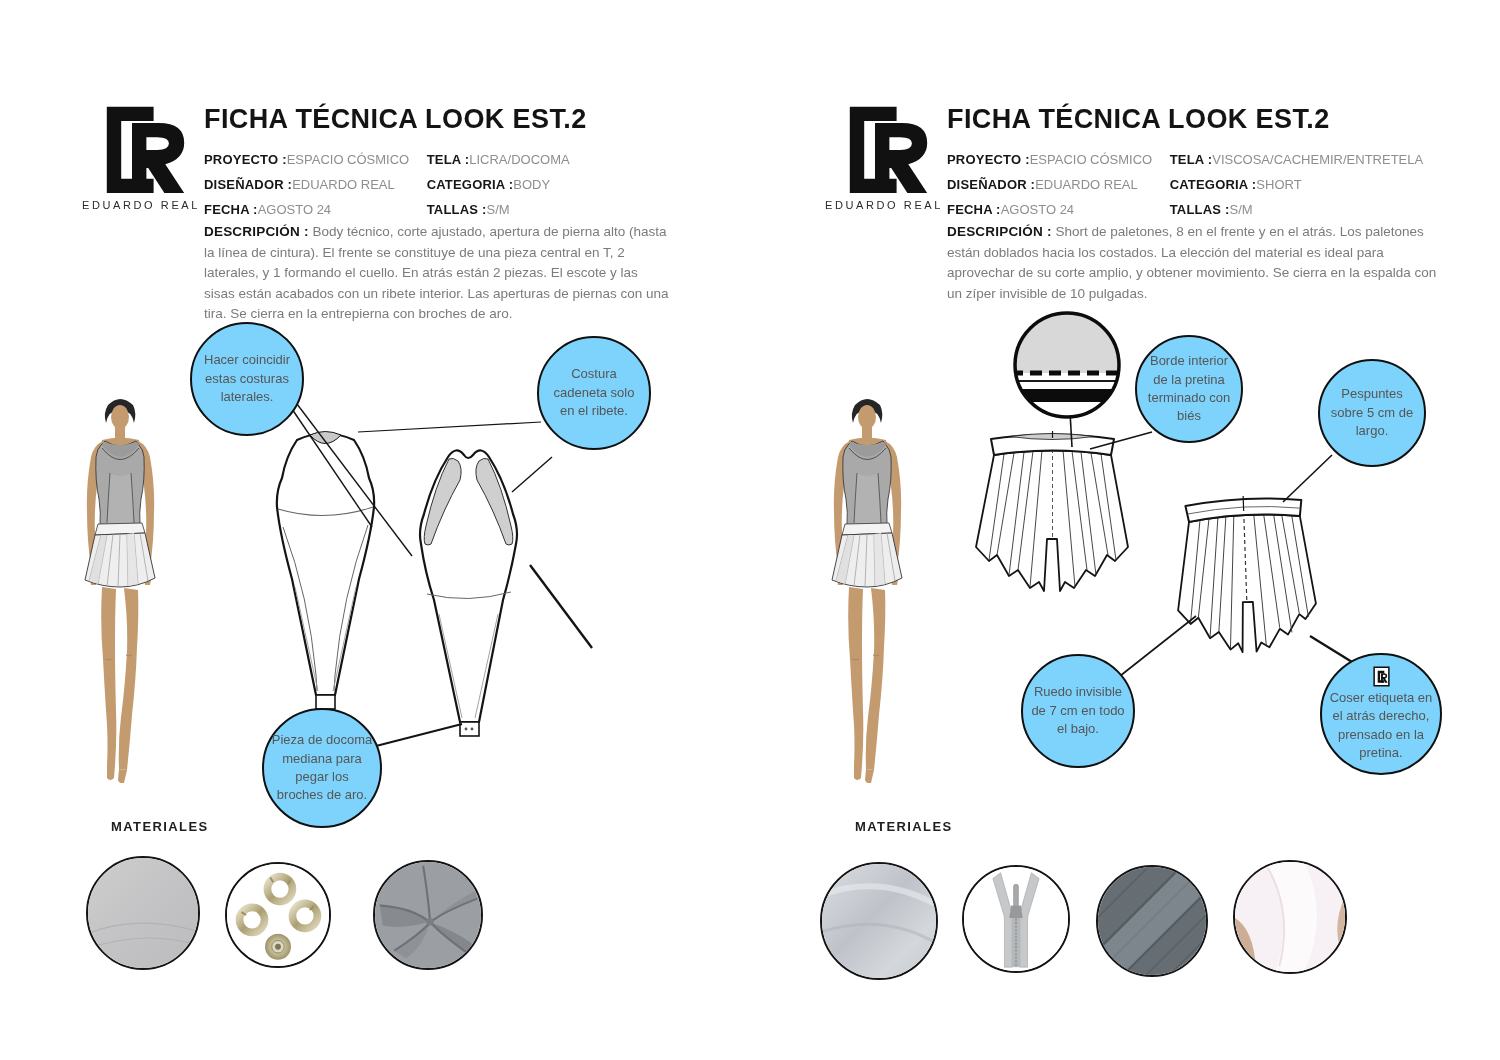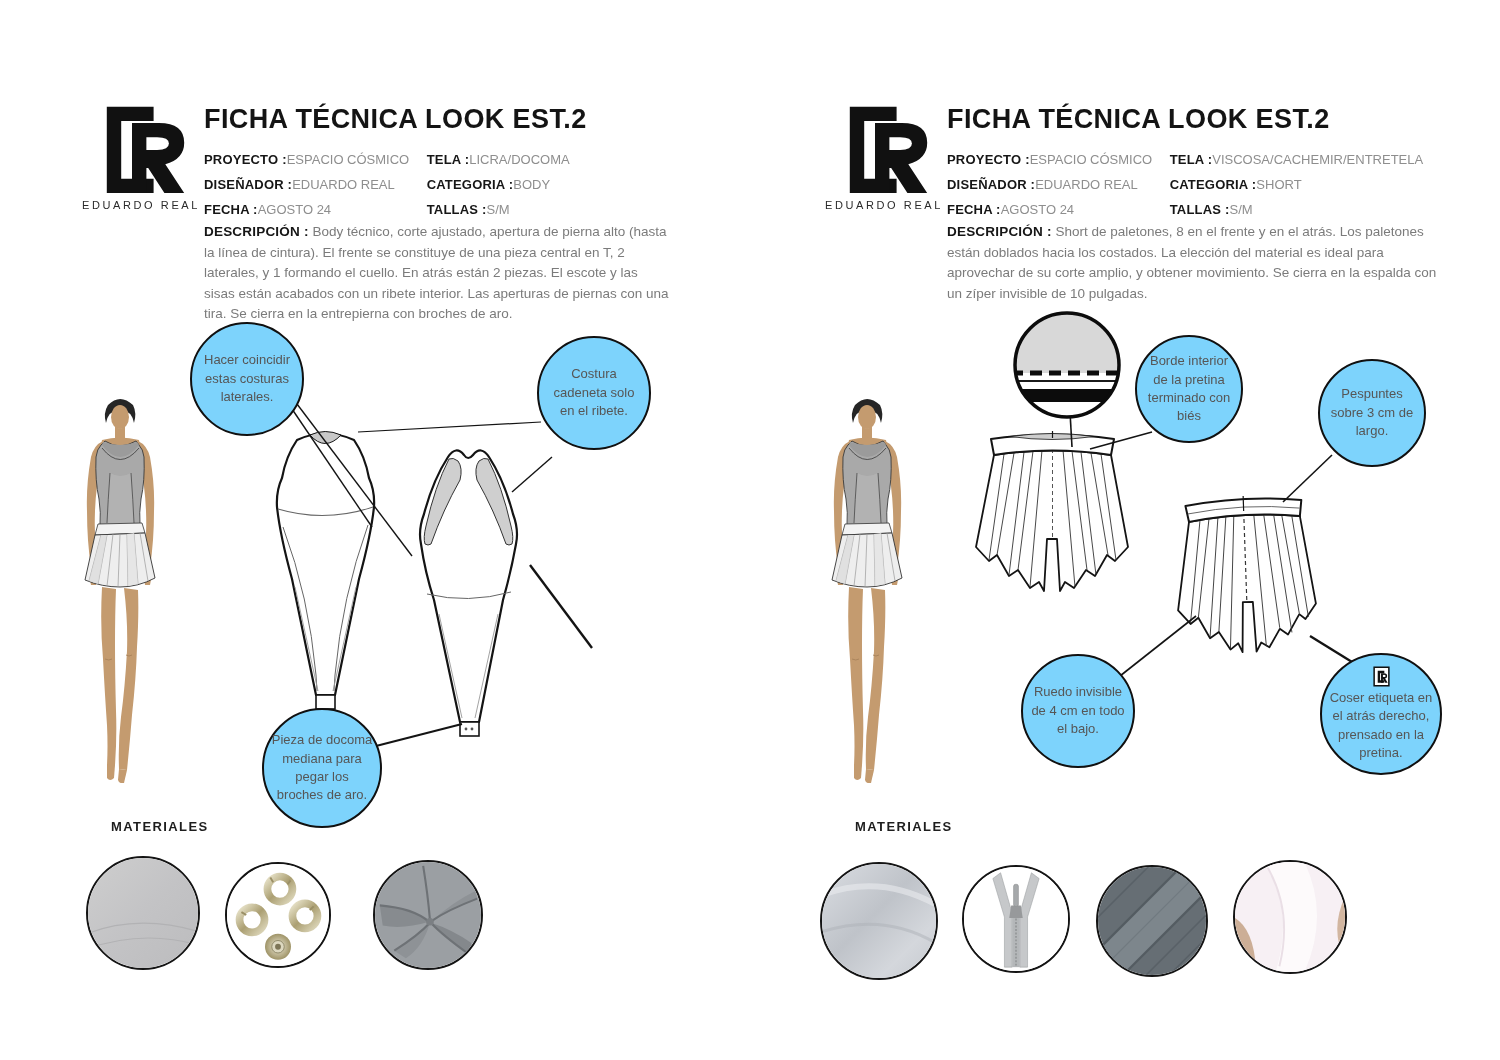--- a/index.html
+++ b/index.html
@@ -320,24 +320,24 @@
     <line x1="404" y1="432" x2="342" y2="449" stroke="#141414" stroke-width="1.6"></line>
     <line x1="584" y1="455" x2="535" y2="502" stroke="#141414" stroke-width="1.6"></line>
     <line x1="372" y1="676" x2="448" y2="616" stroke="#141414" stroke-width="1.6"></line>
     <line x1="617" y1="670" x2="562" y2="636" stroke="#141414" stroke-width="2.4"></line>
   </svg>
 
   <div class="abs callout" style="left:387px;top:335px;width:108px;height:108px;padding:5px;">
     <span>Borde interior de la pretina terminado con biés</span>
   </div>
   <div class="abs callout" style="left:570px;top:359px;width:108px;height:108px;">
-    <span>Pespuntes sobre 3 cm de largo.</span>
+    <span>Pespuntes sobre 5 cm de largo.</span>
   </div>
   <div class="abs callout" style="left:273px;top:654px;width:114px;height:114px;">
-    <span>Ruedo invisible de 4 cm en todo el bajo.</span>
+    <span>Ruedo invisible de 7 cm en todo el bajo.</span>
   </div>
   <div class="abs callout" style="left:572px;top:653px;width:122px;height:122px;">
     <span class="tag">
       <svg width="17" height="21" viewBox="0 0 18 22">
         <rect x="1.2" y="1.2" width="15.6" height="19.6" fill="#fff" stroke="#111" stroke-width="1.6"></rect>
         <path d="M5 5 H12 V7.5 H7.5 V15 H12 V17.5 H5 Z" fill="#111"></path>
         <path d="M8.5 7.5 V17.5 H10.5 V13.5 L13 17.5 H15.5 L12.8 13.2 Q15 12.6 15 10.4 Q15 7.5 11.5 7.5 Z" fill="#111"></path>
         <rect x="10.5" y="9.3" width="2.6" height="2.2" fill="#fff"></rect>
       </svg>
     </span>

